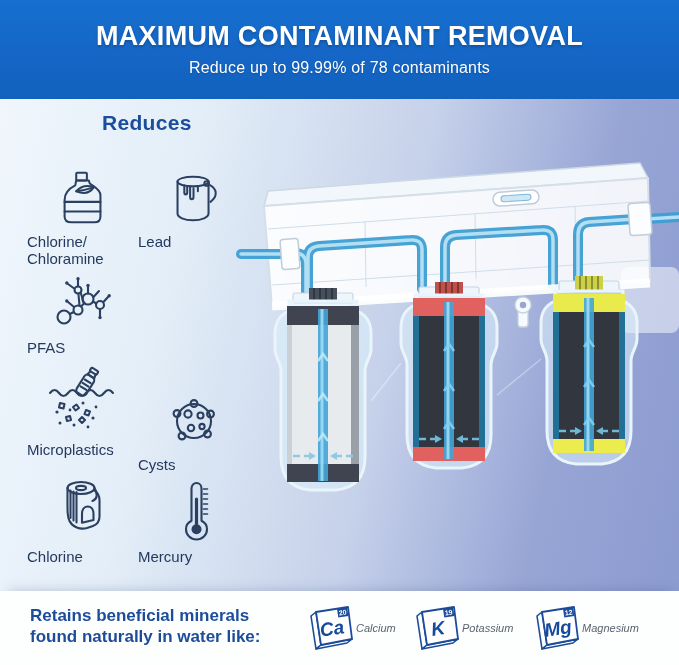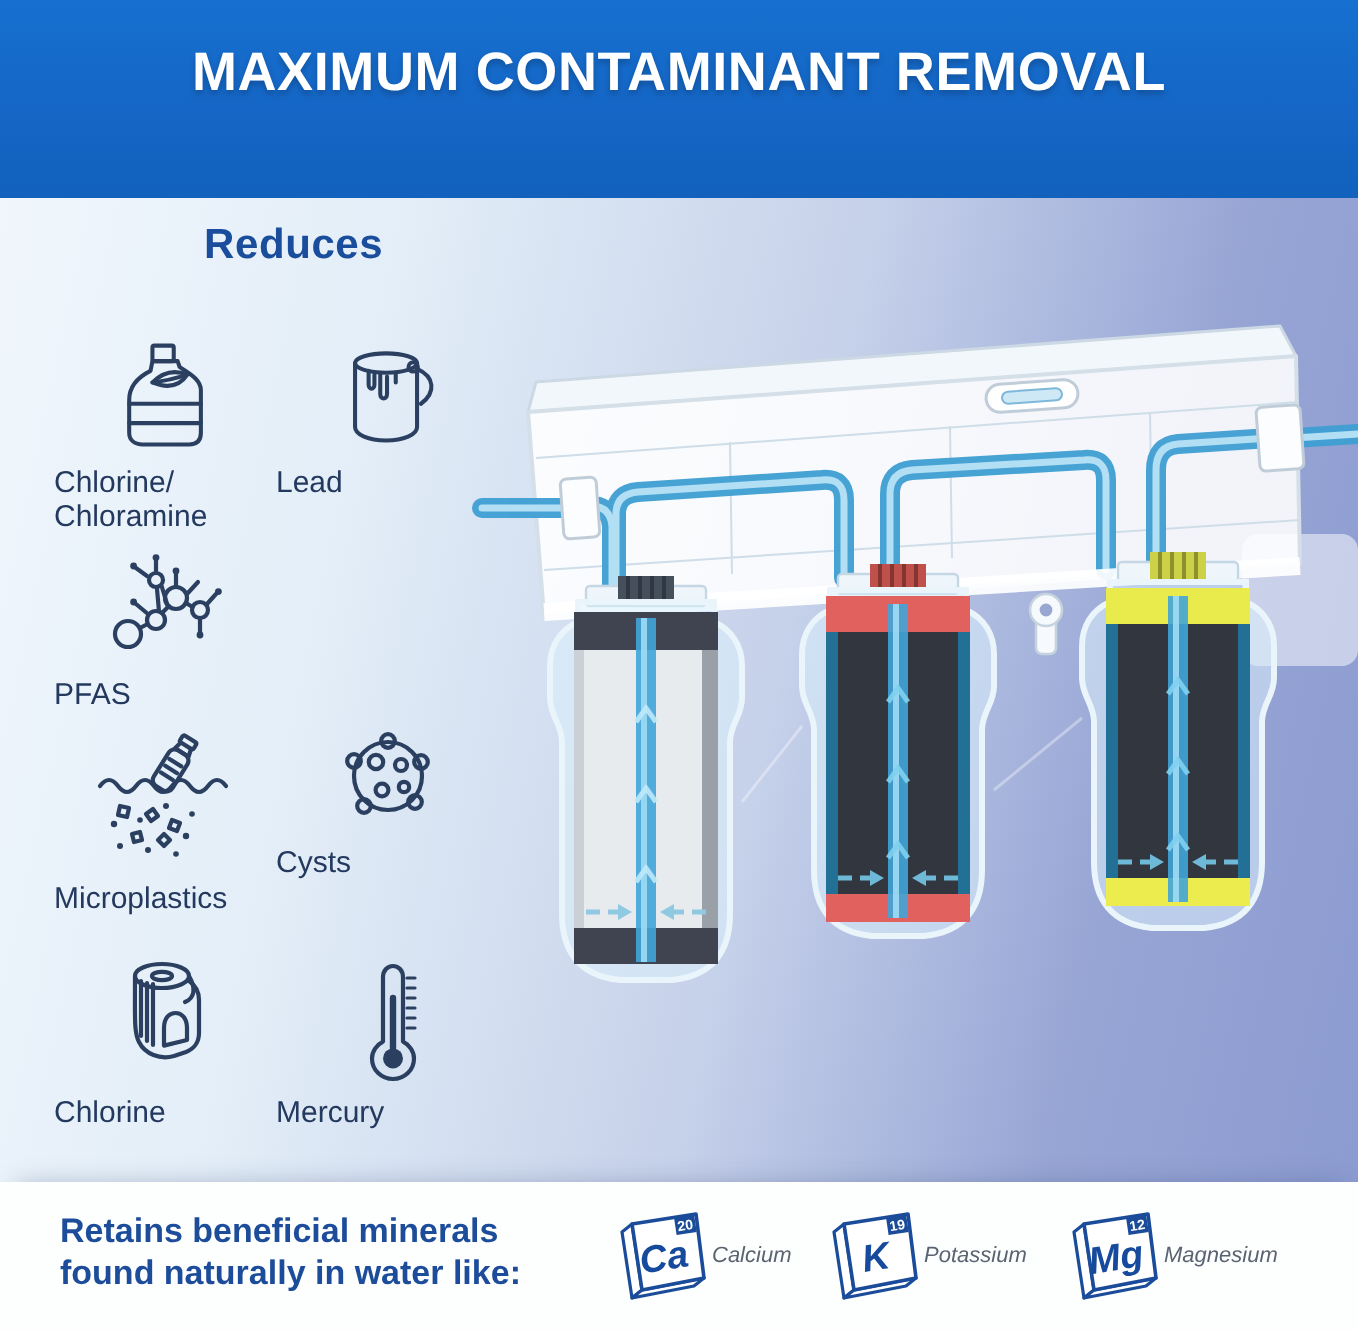--- a/index.html
+++ b/index.html
@@ -42,20 +42,21 @@
   .licon{stroke:#2b4061;stroke-width:2.1;fill:none;stroke-linecap:round;stroke-linejoin:round;}
   .licon .fdot{fill:#2b4061;stroke:none;}
 </style>
 </head>
 <body>
 
 <div class="page">
 
   <header class="banner">
     <div class="banner-title">MAXIMUM CONTAMINANT REMOVAL</div>
+    <div class="banner-subtitle">Reduce up to 99.99% of 78 contaminants</div>
   </header>
 
   <div class="content">
     <h2 class="reduces-heading">Reduces</h2>
 
     <div class="cell" style="left:27px;top:64px">
       <div class="icon-box">
         <svg class="licon" width="62" height="62" viewBox="0 0 64 64">
           <rect x="25" y="6" width="11" height="8" rx="1"></rect>
           <path d="M25,14 L24,19 C16,23 13,28 13,34 L13,51 C13,55 16,57 20,57 L44,57 C48,57 50,55 50,51 L50,29 C50,23 43,20 39,17 L38,14 Z"></path>
@@ -126,21 +127,21 @@
           <circle class="fdot" cx="47" cy="53" r="1.6"></circle>
           <circle class="fdot" cx="14" cy="58" r="1.5"></circle>
           <circle class="fdot" cx="28" cy="60" r="1.5"></circle>
           <circle class="fdot" cx="42" cy="62" r="1.4"></circle>
           <circle class="fdot" cx="50" cy="42" r="1.4"></circle>
         </svg>
       </div>
       <div class="cell-label">Microplastics</div>
     </div>
 
-    <div class="cell" style="left:138px;top:248px">
+    <div class="cell" style="left:138px;top:281px">
       <div class="icon-box" style="height:72px">
         <svg class="licon" width="66" height="68" viewBox="0 0 66 68">
           <circle cx="33" cy="37" r="17"></circle>
           <circle cx="33" cy="19.5" r="3.4"></circle>
           <circle cx="49.5" cy="30" r="3.4"></circle>
           <circle cx="46.5" cy="50" r="3.4"></circle>
           <circle cx="21" cy="52" r="3.4"></circle>
           <circle cx="16" cy="29.5" r="3.4"></circle>
           <circle cx="27" cy="30" r="3.6"></circle>
           <circle cx="39.5" cy="31.5" r="3"></circle>

